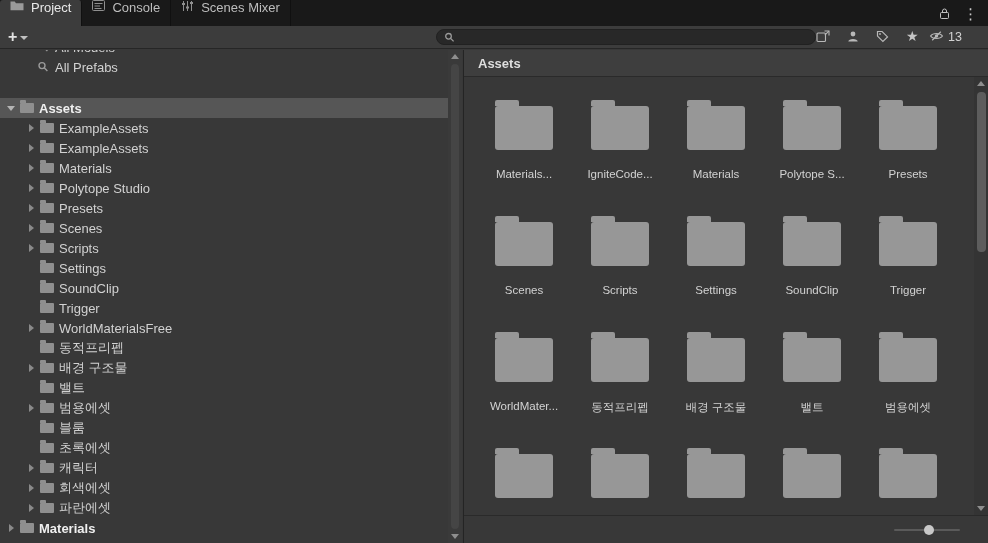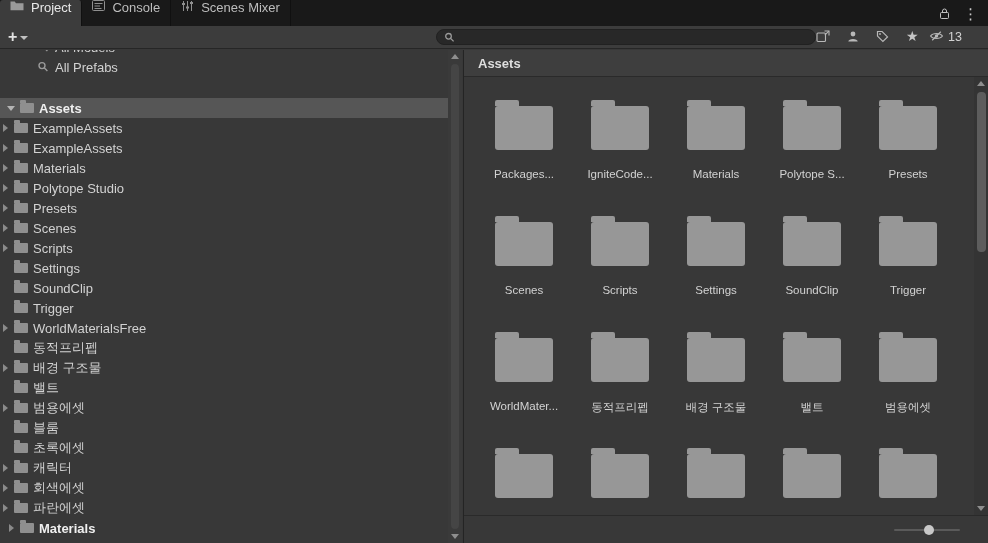--- a/index.html
+++ b/index.html
@@ -30,21 +30,21 @@
   .tb-icon { position:absolute; top:4px; }
   .tb-star { font-size:14px; line-height:14px; color:#c4c4c4; top:3px; }
   .hidden-count { position:absolute; left:948px; top:4px; font-size:12.5px; color:#d2d2d2; }
 
   
   .left-panel { position:absolute; top:50px; left:0; width:462px; bottom:0; background:#383838; overflow:hidden; }
   .tree { position:absolute; top:-13px; left:0; right:14px; }
   .trow { height:20px; display:flex; align-items:center; white-space:nowrap; }
   .trow.fav { padding-left:37px; gap:6px; }
   .trow.root { padding-left:6px; }
-  .trow.child { }
+  .trow.child { padding-left:26px; }
   .trow.selected { background:#565656; }
   .spacer { height:21px; }
   .tlabel { font-size:13px; color:#d2d2d2; }
   .tlabel.bold { font-weight:bold; color:#efefef; }
   .arrow { width:10px; height:12px; display:inline-flex; align-items:center; justify-content:center; flex:none; }
   .arrow::before { content:""; border-left:5px solid #8a8a8a; border-top:4px solid transparent; border-bottom:4px solid transparent; }
   .arrow.expanded::before { border-left:4px solid transparent; border-right:4px solid transparent; border-top:5px solid #b4b4b4; border-bottom:none; }
   .ficon { position:relative; width:14px; height:10px; background:#8f8f8f; border-radius:1px; flex:none; margin:0 5px 0 4px; }
   .ficon::before { content:""; position:absolute; top:-3px; left:0; width:6px; height:3px; background:#8f8f8f; border-radius:1px 1px 0 0; }
 
@@ -308,21 +308,21 @@
 </div>
 
 <div class="right-panel">
   <div class="rp-header">
     <span class="rp-title">Assets</span>
   </div>
   <div class="rp-content">
     <div class="grid" id="grid-items">
         <div class="gcell">
     <div class="bigfolder"></div>
-    <div class="glabel">Packages...</div>
+    <div class="glabel">Materials...</div>
   </div>
         <div class="gcell">
     <div class="bigfolder"></div>
     <div class="glabel">IgniteCode...</div>
   </div>
         <div class="gcell">
     <div class="bigfolder"></div>
     <div class="glabel">Materials</div>
   </div>
         <div class="gcell">

